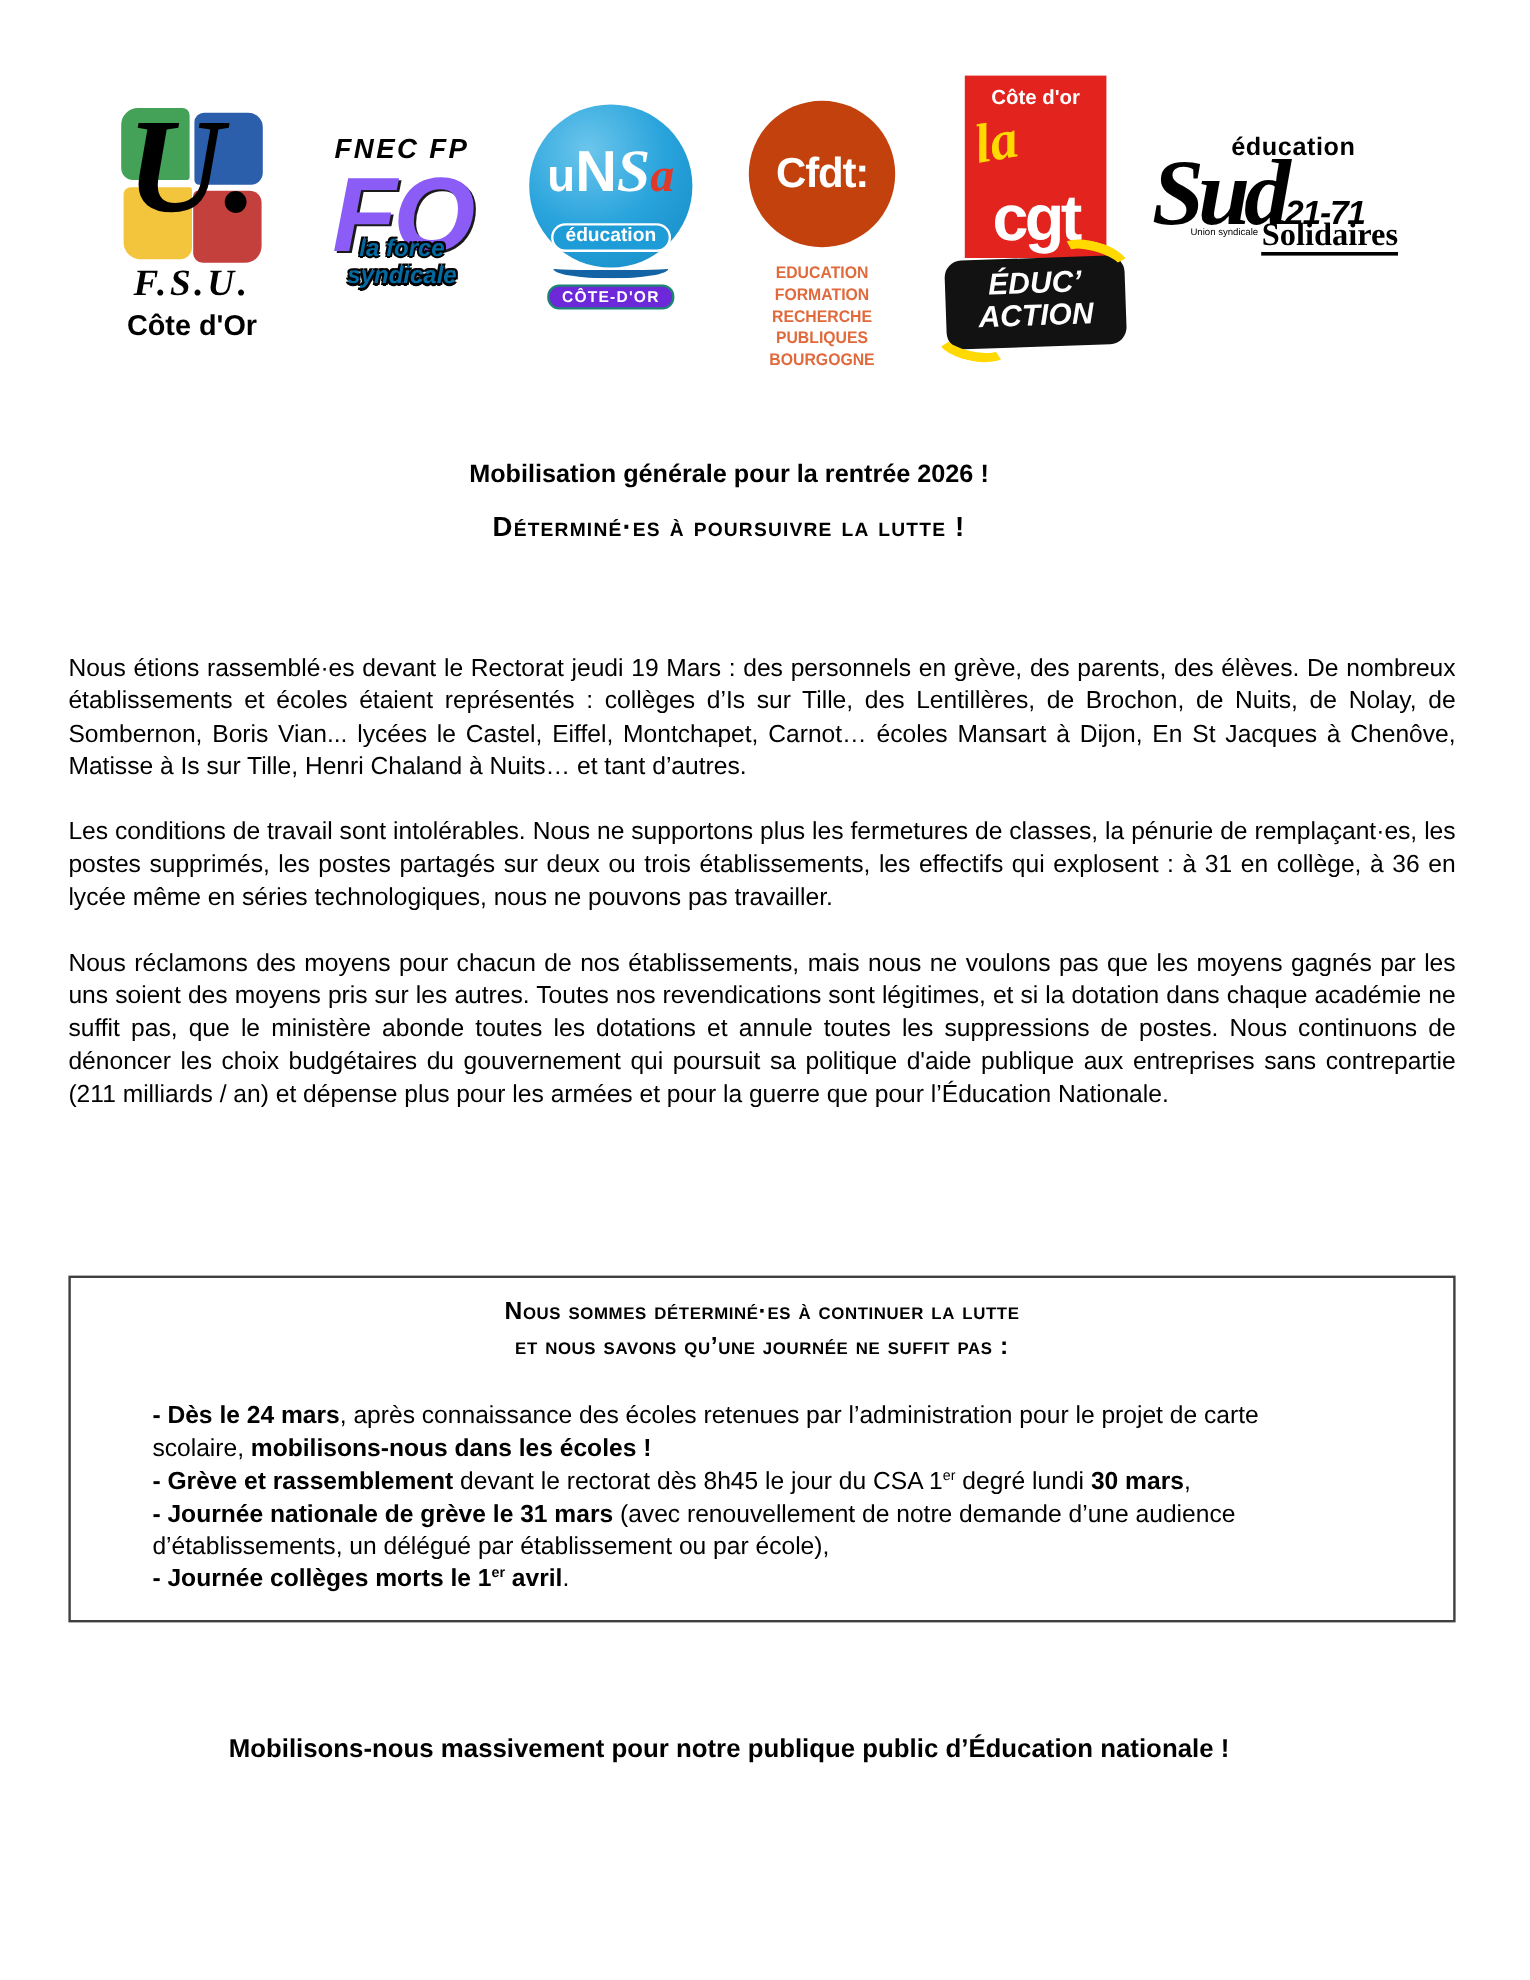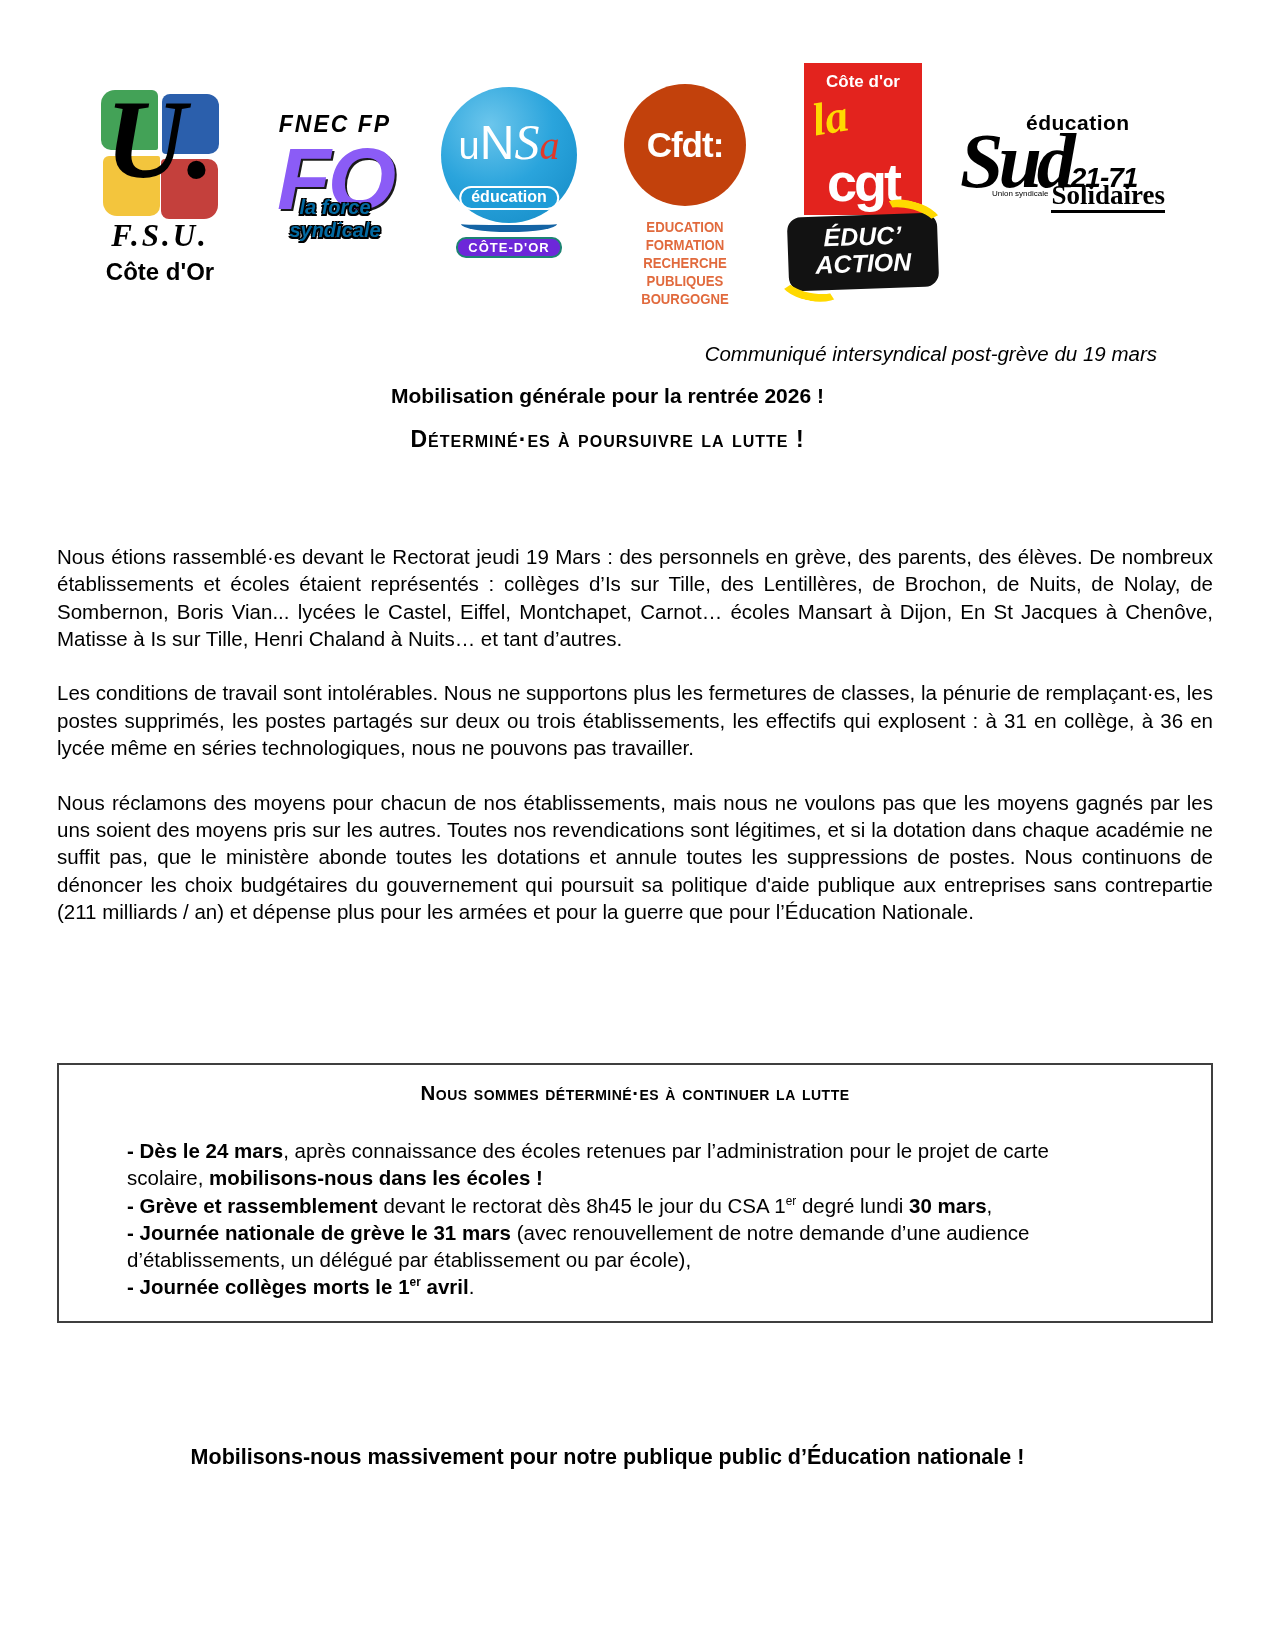--- a/index.html
+++ b/index.html
@@ -27,21 +27,21 @@
   .fo { width:158px; margin-top:48px; text-align:center; position:relative; }
   .fo-top { font-weight:bold; font-style:italic; font-size:23px; letter-spacing:2px; }
   .fo-main { color:#8b5cf6; font-weight:bold; font-style:italic; font-size:88px; line-height:82px; letter-spacing:-3px; text-shadow:2px 2px 0 #1a1a1a; }
   .fo-slogan { margin-top:-24px; font-weight:bold; font-style:italic; font-size:20px; color:#0369a1;
     text-shadow:-1.5px -1.5px 0 #000, 1.5px -1.5px 0 #000, -1.5px 1.5px 0 #000, 1.5px 1.5px 0 #000, 0 2px 0 #000; }
 
   
   .unsa { width:148px; margin-top:24px; text-align:center; }
   .unsa-circle { position:relative; width:136px; height:136px; margin:0 auto; border-radius:50%;
     background:radial-gradient(circle at 36% 28%, #6cc6ec 0%, #2aa4dc 48%, #1288c4 100%); }
-  .unsa-text { padding-top:26px; color:#fff; font-weight:normal; }
+  .unsa-text { padding-top:26px; color:#fff; font-weight:bold; }
   .unsa-text .u { font-size:38px; }
   .unsa-text .n { font-size:48px; }
   .unsa-text .s { font-family:"Liberation Serif", serif; font-style:italic; font-size:50px; }
   .unsa-text .a { color:#e0392a; font-family:"Liberation Serif", serif; font-style:italic; font-size:40px; }
   .unsa-badge { position:absolute; left:50%; transform:translateX(-50%); bottom:13px; background:#1e9cd7; border:2px solid #fff; border-radius:14px; color:#fff; font-weight:bold; font-size:16px; padding:0 10px 2px; white-space:nowrap; }
   .unsa-swoosh { width:96px; height:16px; margin:-7px auto 2px; border-bottom:7px solid #1464a5; border-radius:50%; }
   .unsa-region { display:inline-block; background:#6d28d9; border:2px solid #1d8473; border-radius:10px; color:#fff; font-weight:bold; font-size:13px; letter-spacing:1px; padding:1px 10px; margin-top:3px; white-space:nowrap; }
 
   
   .cfdt { width:162px; margin-top:21px; text-align:center; }
@@ -146,33 +146,33 @@
     <div class="logo sud">
       <div class="sud-sector">éducation</div>
       <div class="sud-row"><span class="sud-main">Sud</span><span class="sud-num">21-71</span></div>
       <div class="sud-bottom">
         <span class="sud-union">Union syndicale</span><span class="sud-solidaires">Solidaires</span>
       </div>
     </div>
 
   </div>
 
-  <div class="communique">Communiqué intersyndical post-grève du 19 mars</div>
   <div class="title-main">Mobilisation générale pour la rentrée 2026 !</div>
   <div class="title-sub">Déterminé·es à poursuivre la lutte !</div>
 
   <div class="body-text">
     <p>Nous étions rassemblé·es devant le Rectorat jeudi 19 Mars : des personnels en grève, des parents, des élèves. De nombreux établissements et écoles étaient représentés : collèges d’Is sur Tille, des Lentillères, de Brochon, de Nuits, de Nolay, de Sombernon, Boris Vian... lycées le Castel, Eiffel, Montchapet, Carnot… écoles Mansart à Dijon, En St Jacques à Chenôve, Matisse à Is sur Tille, Henri Chaland à Nuits… et tant d’autres.</p>
     <p>Les conditions de travail sont intolérables. Nous ne supportons plus les fermetures de classes, la pénurie de remplaçant·es, les postes supprimés, les postes partagés sur deux ou trois établissements, les effectifs qui explosent : à 31 en collège, à 36 en lycée même en séries technologiques, nous ne pouvons pas travailler.</p>
     <p>Nous réclamons des moyens pour chacun de nos établissements, mais nous ne voulons pas que les moyens gagnés par les uns soient des moyens pris sur les autres. Toutes nos revendications sont légitimes, et si la dotation dans chaque académie ne suffit pas, que le ministère abonde toutes les dotations et annule toutes les suppressions de postes. Nous continuons de dénoncer les choix budgétaires du gouvernement qui poursuit sa politique d'aide publique aux entreprises sans contrepartie (211 milliards / an) et dépense plus pour les armées et pour la guerre que pour l’Éducation Nationale.</p>
   </div>
 
   <div class="action-box">
     <div class="box-heading">
       <div>Nous sommes déterminé·es à continuer la lutte</div>
+      <div>et nous savons qu’une journée ne suffit pas :</div>
     </div>
     <div class="box-items">
       <p><span class="b">- Dès le 24 mars</span><span>, après connaissance des écoles retenues par l’administration pour le projet de carte scolaire, </span><span class="b">mobilisons-nous dans les écoles !</span></p>
       <p><span class="b">- Grève et rassemblement</span><span> devant le rectorat dès 8h45 le jour du CSA 1</span><sup>er</sup><span> degré lundi </span><span class="b">30 mars</span><span>,</span></p>
       <p><span class="b">- Journée nationale de grève le 31 mars</span><span> (avec renouvellement de notre demande d’une audience d’établissements, un délégué par établissement ou par école),</span></p>
       <p><span class="b">- Journée collèges morts le 1</span><sup class="b">er</sup><span class="b"> avril</span><span>.</span></p>
     </div>
   </div>
 
   <div class="footer-line">Mobilisons-nous massivement pour notre publique public d’Éducation nationale !</div>

